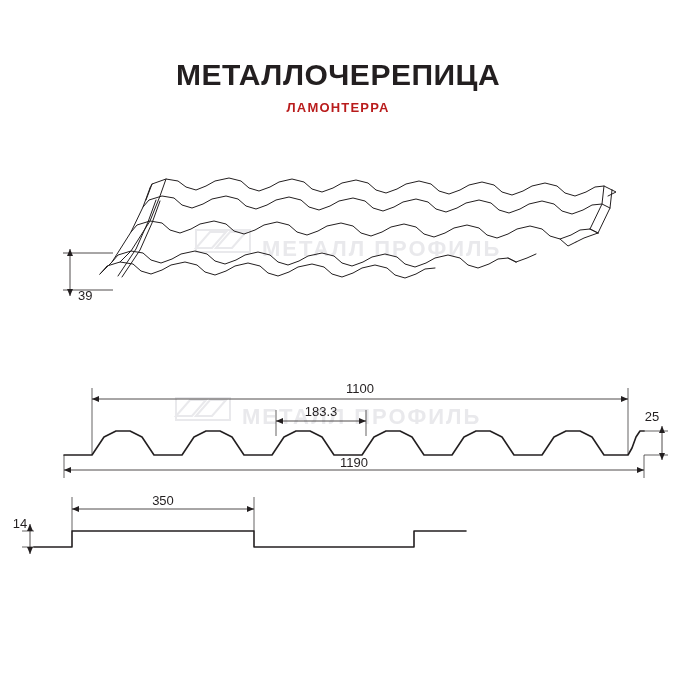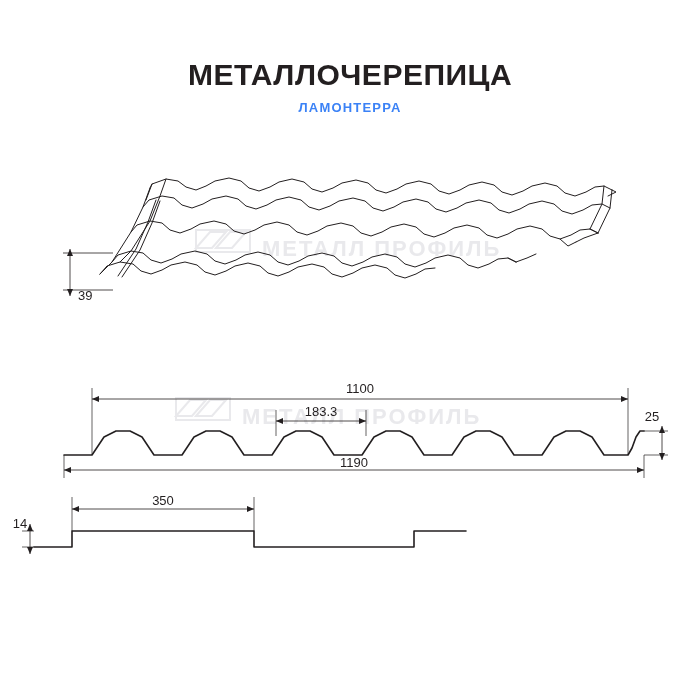--- a/index.html
+++ b/index.html
@@ -15,38 +15,38 @@
     position: relative;
     overflow: hidden;
   }
   .page {
     position: relative;
     width: 700px;
     height: 700px;
   }
   .title-block {
     position: absolute;
-    left: 12px;
+    left: 0;
     top: 58px;
     width: 676px;
     text-align: center;
   }
   .title {
     font-size: 30px;
     font-weight: bold;
     letter-spacing: 0.5px;
     line-height: 34px;
     color: #231f20;
   }
   .subtitle {
     margin-top: 8px;
     font-size: 13px;
     font-weight: bold;
     letter-spacing: 1.2px;
-    color: #3b82f6;
+    color: #b91c1c;
   }
   .figure {
     position: absolute;
     left: 0;
     top: 0;
     width: 700px;
     height: 700px;
   }
   svg {
     display: block;

